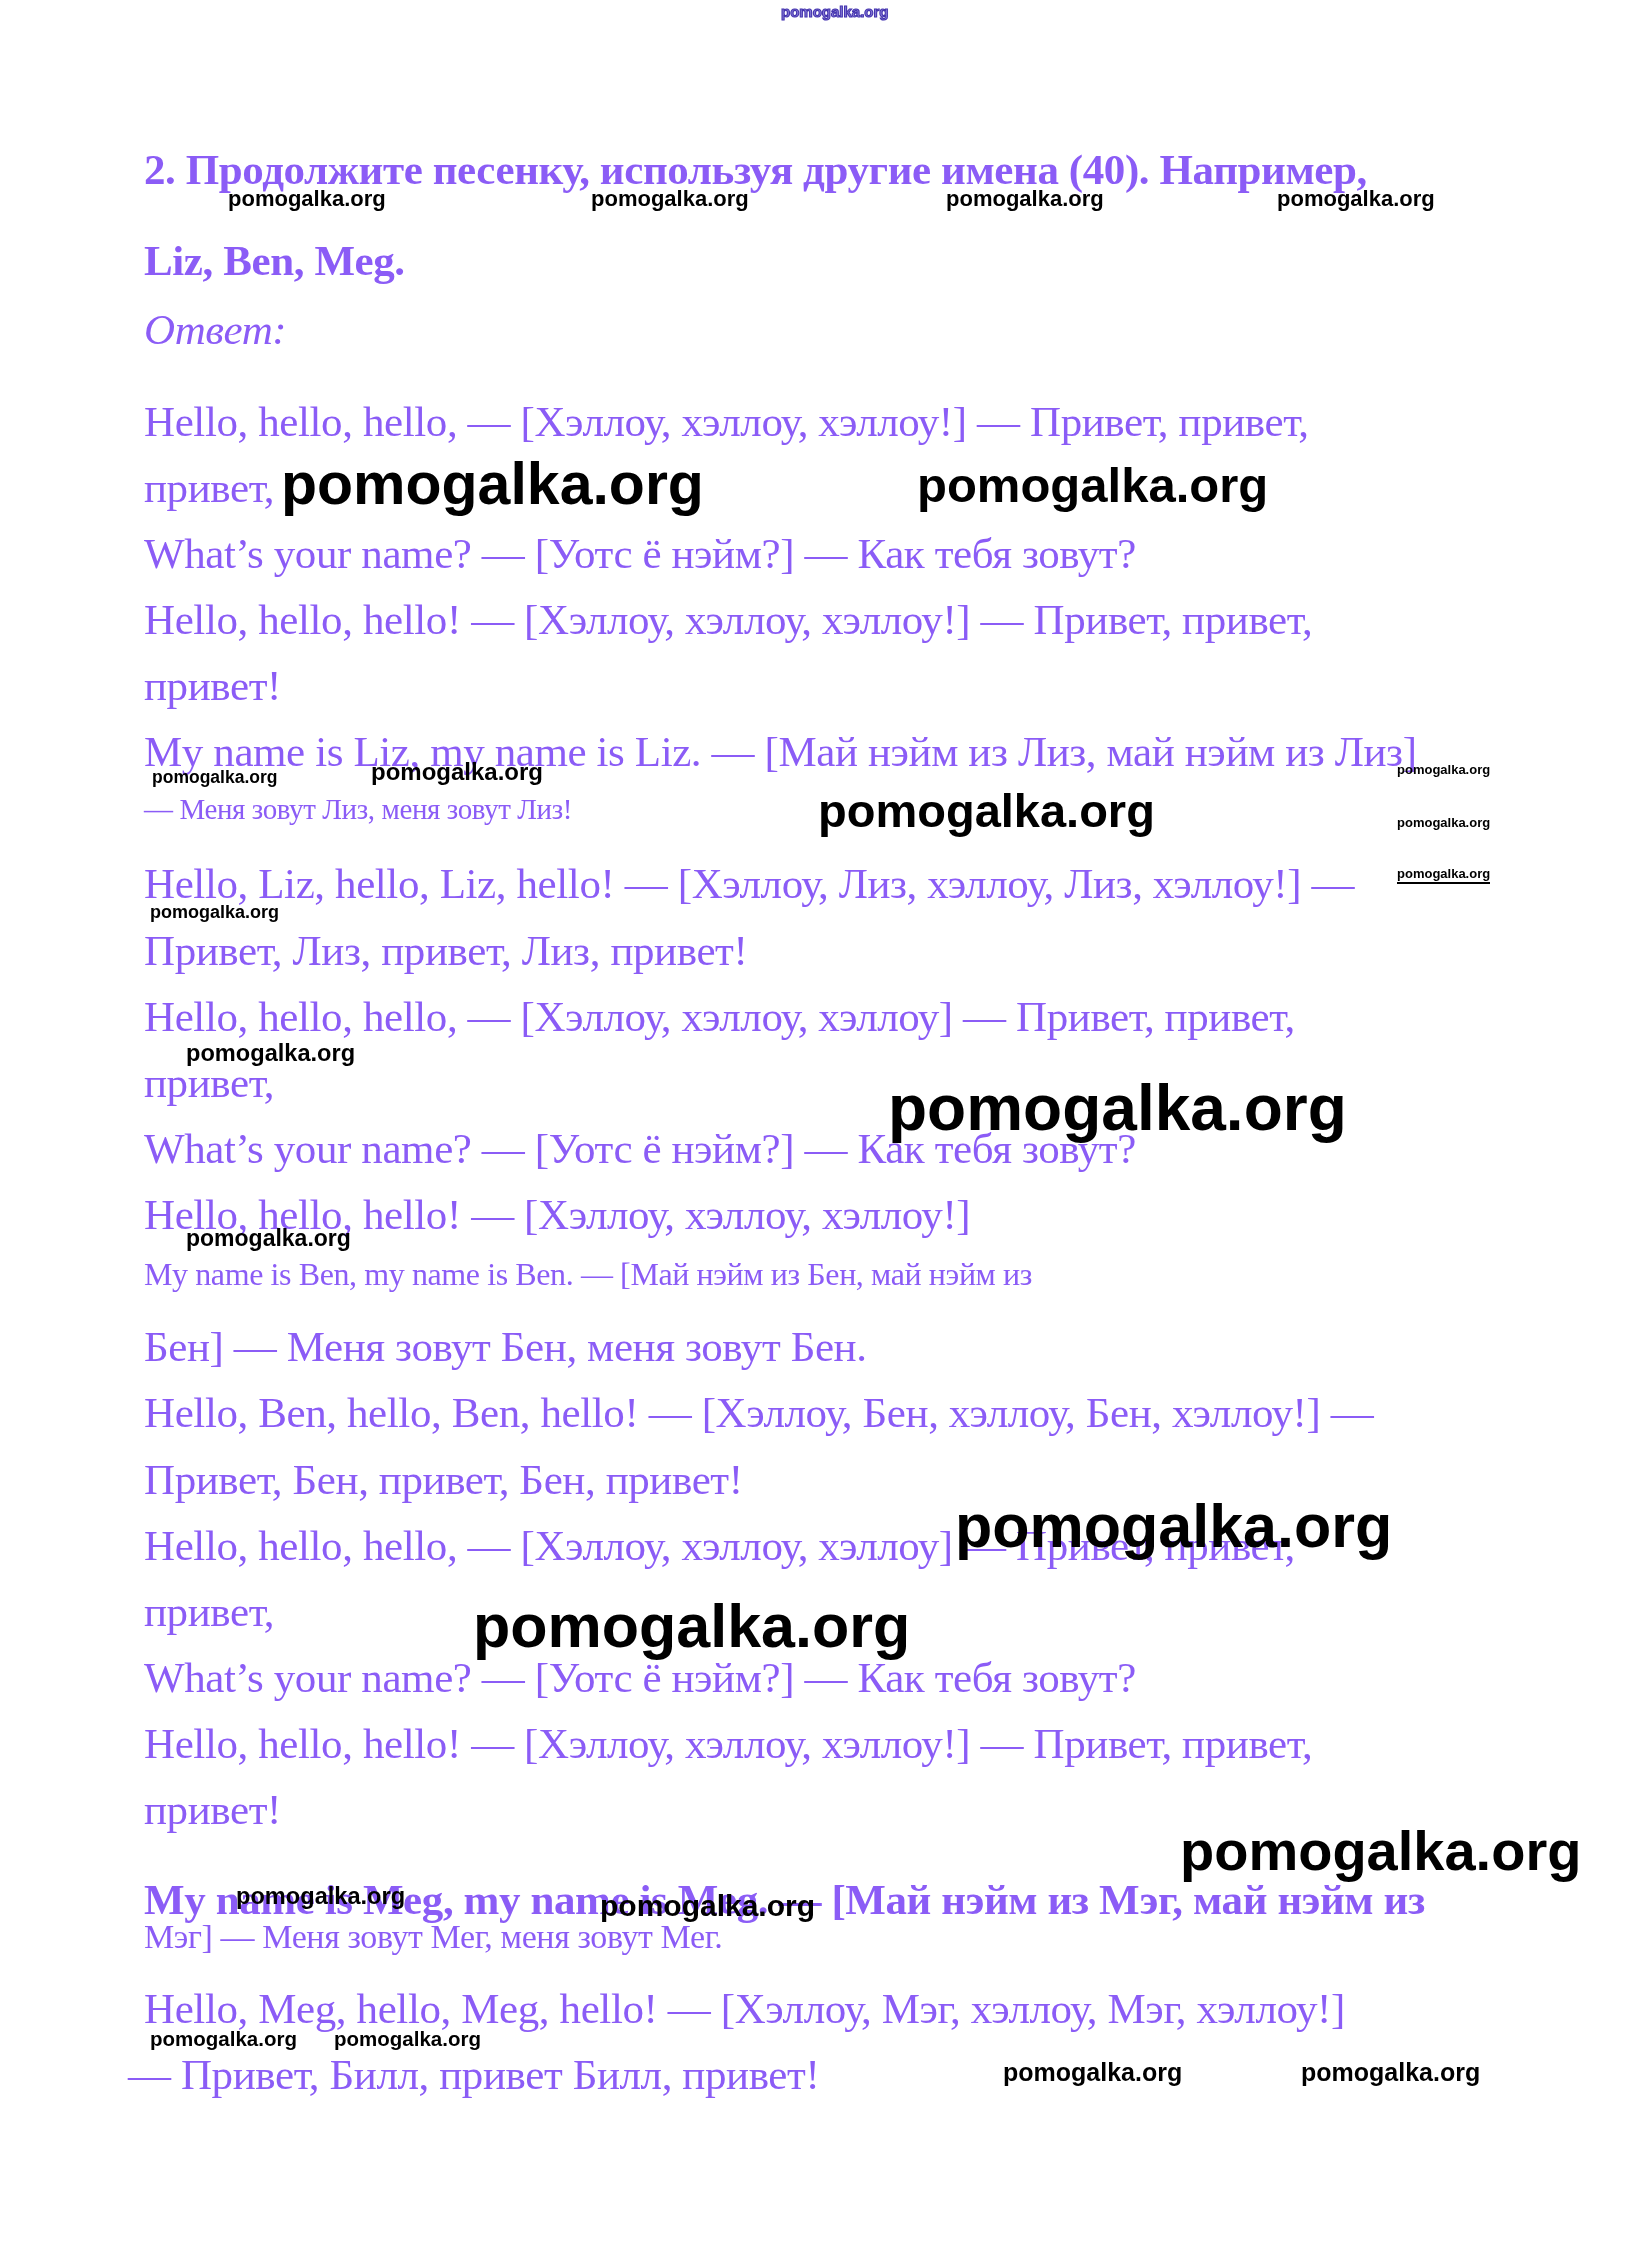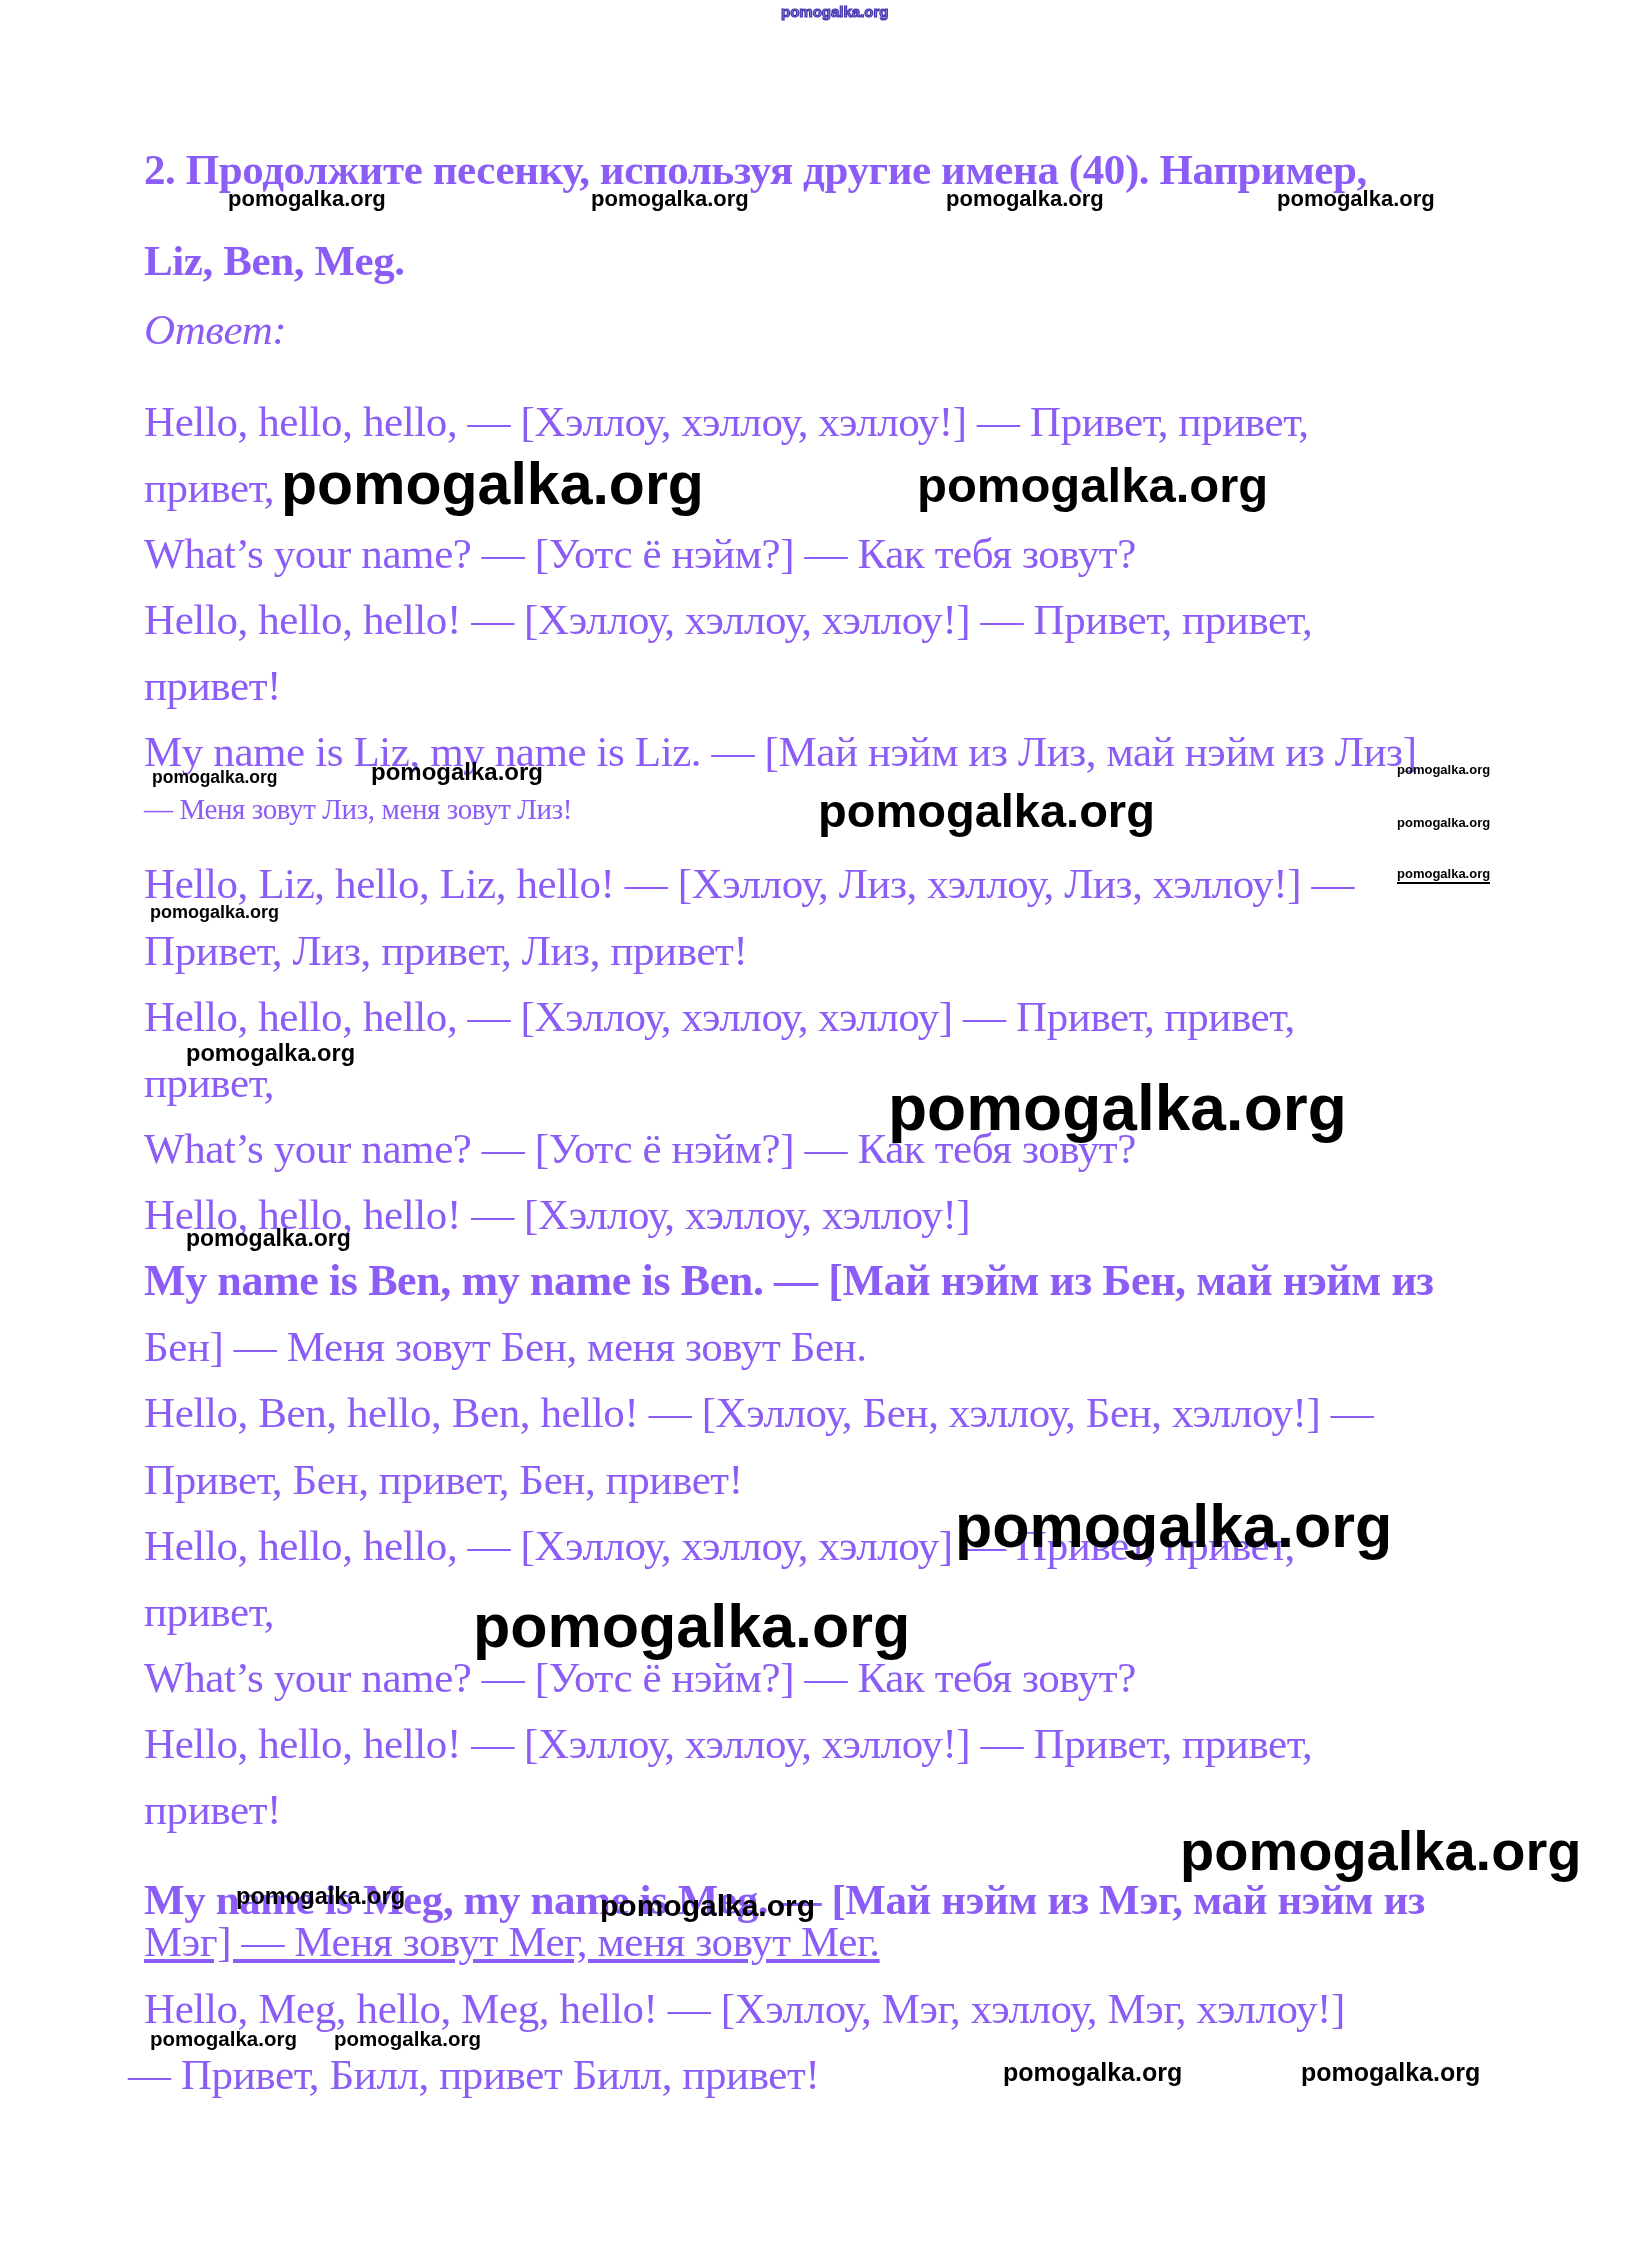--- a/index.html
+++ b/index.html
@@ -62,31 +62,31 @@
       <div class="doc-line" style="left: 144px; top: 596px; font-size: 43px;">Hello, hello, hello! — [Хэллоу, хэллоу, хэллоу!] — Привет, привет,</div>
       <div class="doc-line" style="left: 144px; top: 662px; font-size: 43px;">привет!</div>
       <div class="doc-line" style="left: 144px; top: 728px; font-size: 43px;">My name is Liz, my name is Liz. — [Май нэйм из Лиз, май нэйм из Лиз]</div>
       <div class="doc-line" style="left: 144px; top: 794px; font-size: 29px;">— Меня зовут Лиз, меня зовут Лиз!</div>
       <div class="doc-line" style="left: 144px; top: 860px; font-size: 43px;">Hello, Liz, hello, Liz, hello! — [Хэллоу, Лиз, хэллоу, Лиз, хэллоу!] —</div>
       <div class="doc-line" style="left: 144px; top: 927px; font-size: 43px;">Привет, Лиз, привет, Лиз, привет!</div>
       <div class="doc-line" style="left: 144px; top: 993px; font-size: 43px;">Hello, hello, hello, — [Хэллоу, хэллоу, хэллоу] — Привет, привет,</div>
       <div class="doc-line" style="left: 144px; top: 1059px; font-size: 43px;">привет,</div>
       <div class="doc-line" style="left: 144px; top: 1125px; font-size: 43px;">What’s your name? — [Уотс ё нэйм?] — Как тебя зовут?</div>
       <div class="doc-line" style="left: 144px; top: 1191px; font-size: 43px;">Hello, hello, hello! — [Хэллоу, хэллоу, хэллоу!]</div>
-      <div class="doc-line" style="left: 144px; top: 1257px; font-size: 44px; font-weight: bold;">My name is Ben, my name is Ben. — [Май нэйм из Бен, май нэйм из</div>
+      <div class="doc-line" style="left: 144px; top: 1257px; font-size: 32px;">My name is Ben, my name is Ben. — [Май нэйм из Бен, май нэйм из</div>
       <div class="doc-line" style="left: 144px; top: 1323px; font-size: 43px;">Бен] — Меня зовут Бен, меня зовут Бен.</div>
       <div class="doc-line" style="left: 144px; top: 1389px; font-size: 43px;">Hello, Ben, hello, Ben, hello! — [Хэллоу, Бен, хэллоу, Бен, хэллоу!] —</div>
       <div class="doc-line" style="left: 144px; top: 1456px; font-size: 43px;">Привет, Бен, привет, Бен, привет!</div>
       <div class="doc-line" style="left: 144px; top: 1522px; font-size: 43px;">Hello, hello, hello, — [Хэллоу, хэллоу, хэллоу] — Привет, привет,</div>
       <div class="doc-line" style="left: 144px; top: 1588px; font-size: 43px;">привет,</div>
       <div class="doc-line" style="left: 144px; top: 1654px; font-size: 43px;">What’s your name? — [Уотс ё нэйм?] — Как тебя зовут?</div>
       <div class="doc-line" style="left: 144px; top: 1720px; font-size: 43px;">Hello, hello, hello! — [Хэллоу, хэллоу, хэллоу!] — Привет, привет,</div>
       <div class="doc-line" style="left: 144px; top: 1786px; font-size: 43px;">привет!</div>
       <div class="doc-line" style="left: 144px; top: 1876px; font-size: 43px; font-weight: bold;">My name is Meg, my name is Meg. — [Май нэйм из Мэг, май нэйм из</div>
-      <div class="doc-line" style="left: 144px; top: 1918px; font-size: 43px; text-decoration: underline;">Мэг] — Меня зовут Мег, меня зовут Мег.</div>
+      <div class="doc-line" style="left: 144px; top: 1918px; font-size: 34px;">Мэг] — Меня зовут Мег, меня зовут Мег.</div>
       <div class="doc-line" style="left: 144px; top: 1985px; font-size: 43px;">Hello, Meg, hello, Meg, hello! — [Хэллоу, Мэг, хэллоу, Мэг, хэллоу!]</div>
       <div class="doc-line" style="left: 128px; top: 2051px; font-size: 43px;">— Привет, Билл, привет Билл, привет!</div>
     </div>
   <div id="watermark-layer">
       <div class="wm outline" style="left: 781px; top: 3.8px; font-size: 15px;">pomogalka.org</div>
       <div class="wm" style="left: 228px; top: 188px; font-size: 22px;">pomogalka.org</div>
       <div class="wm" style="left: 591px; top: 188px; font-size: 22px;">pomogalka.org</div>
       <div class="wm" style="left: 946px; top: 188px; font-size: 22px;">pomogalka.org</div>
       <div class="wm" style="left: 1277px; top: 188px; font-size: 22px;">pomogalka.org</div>
       <div class="wm" style="left: 281px; top: 455px; font-size: 59px;">pomogalka.org</div>

